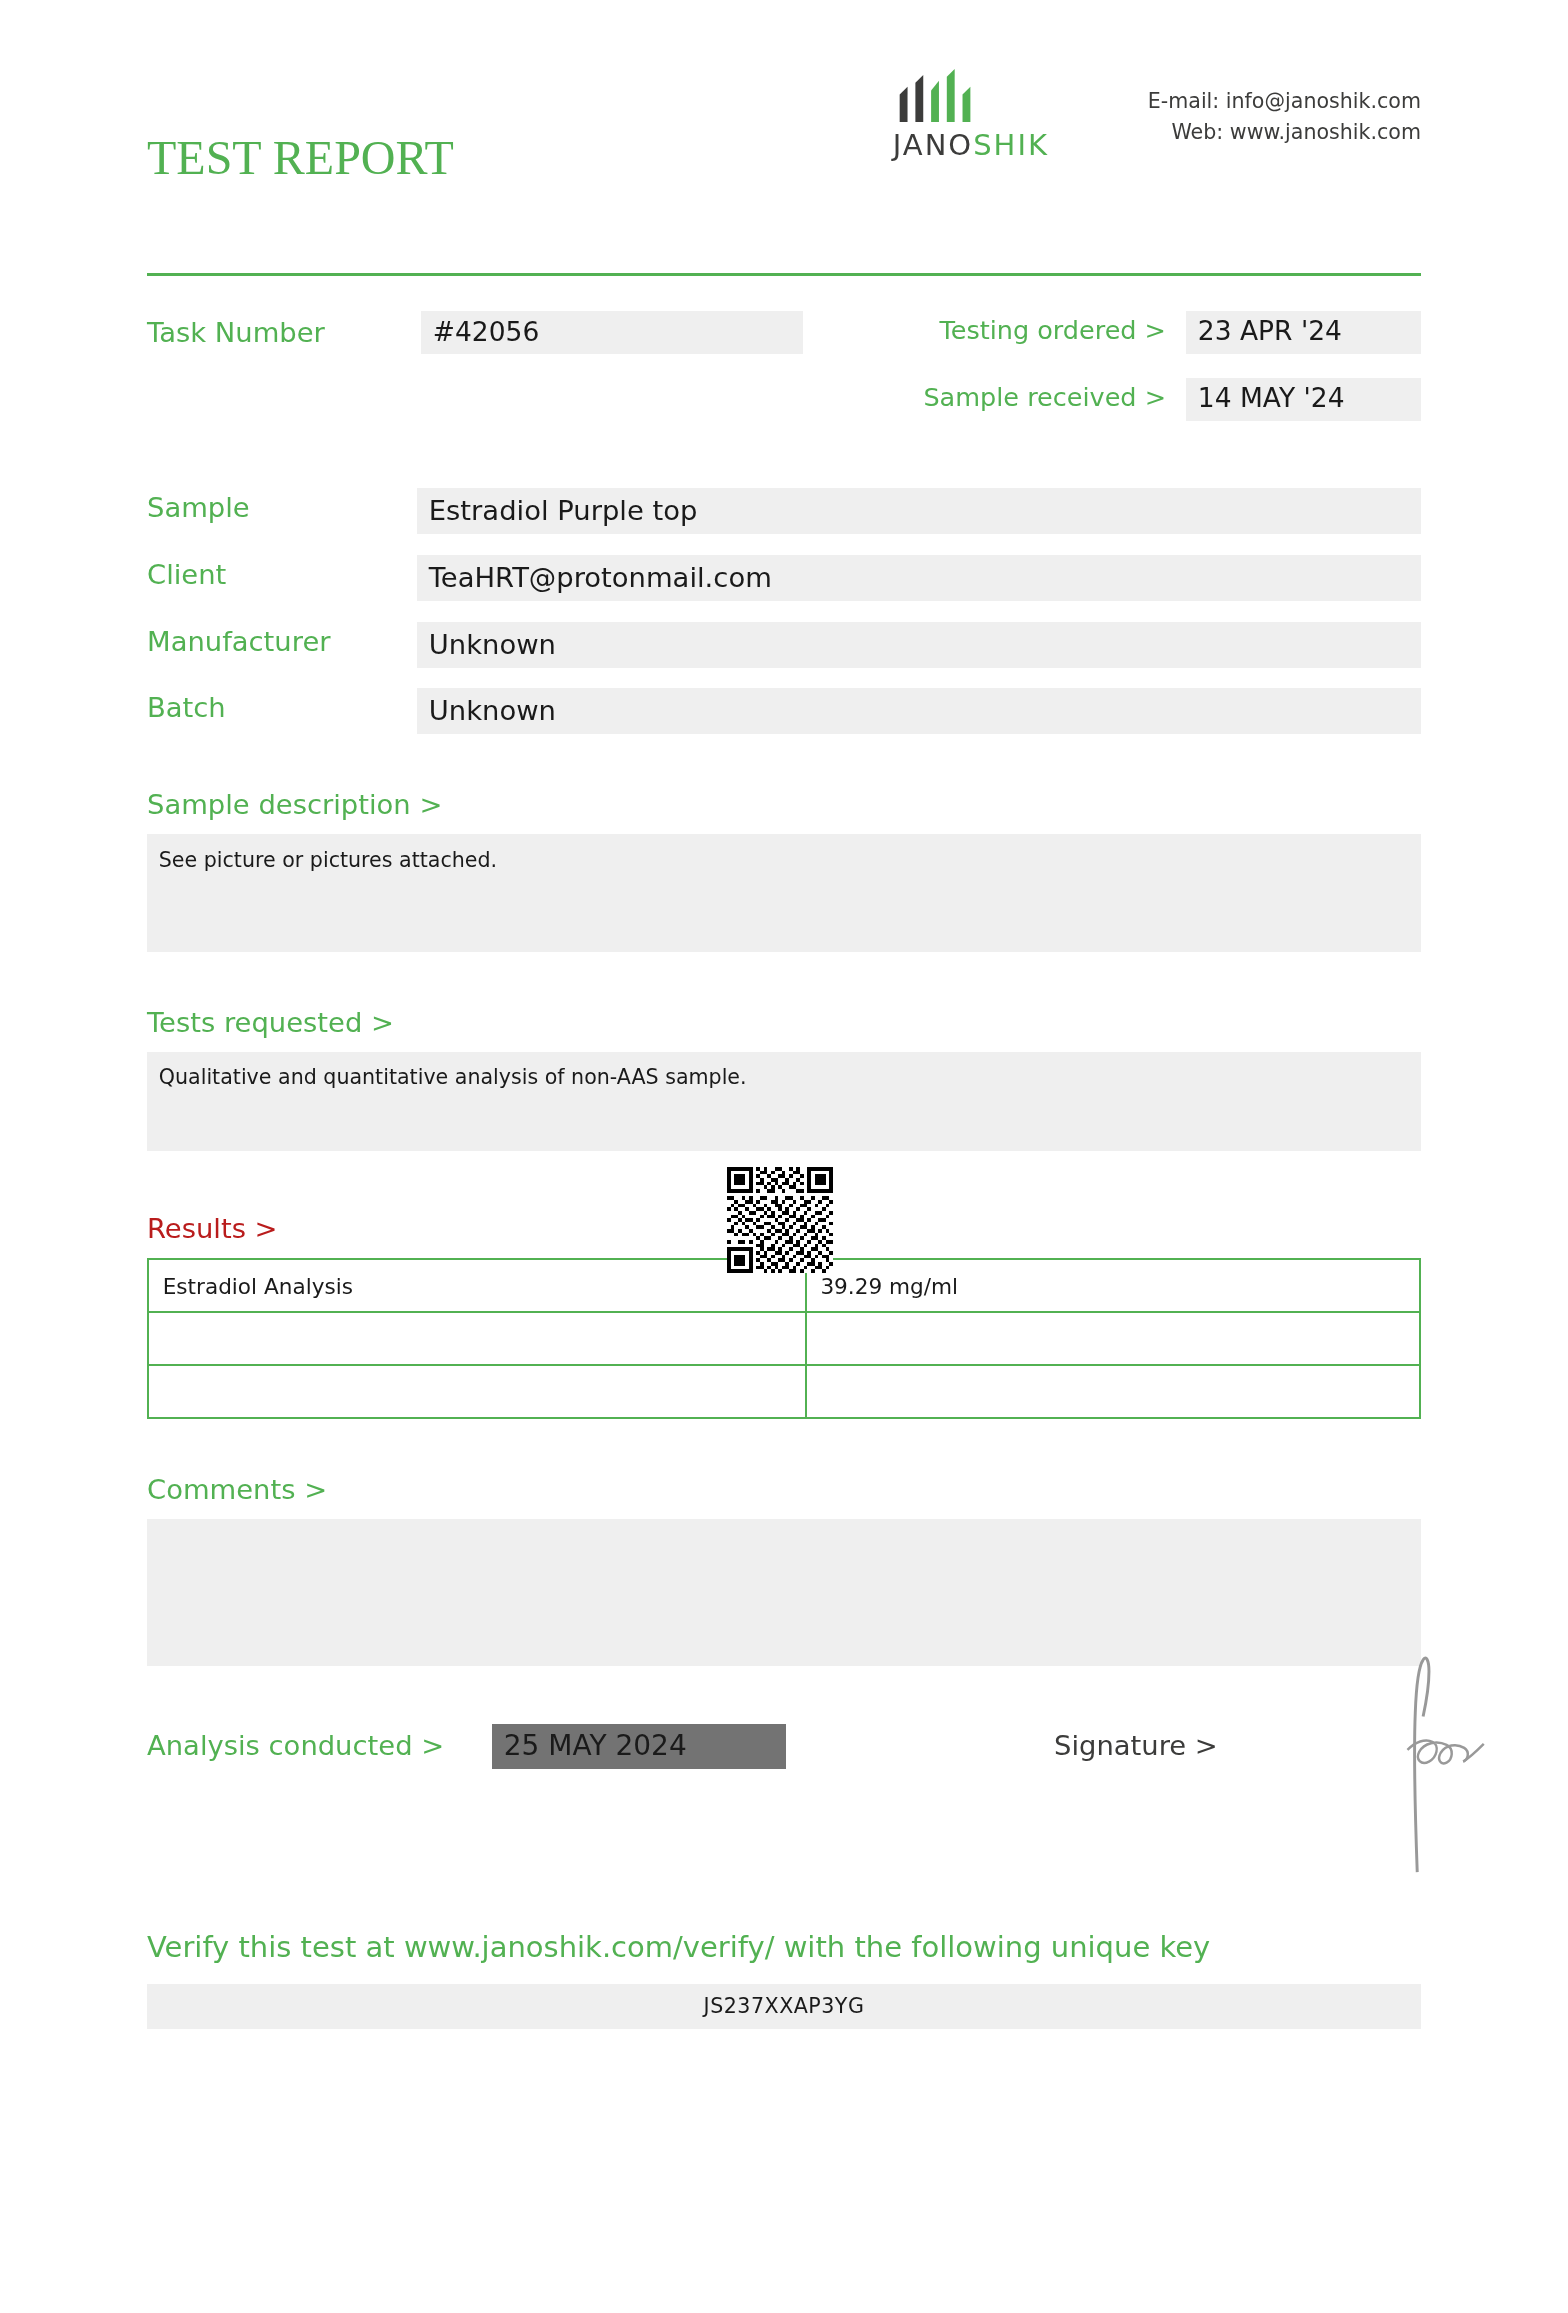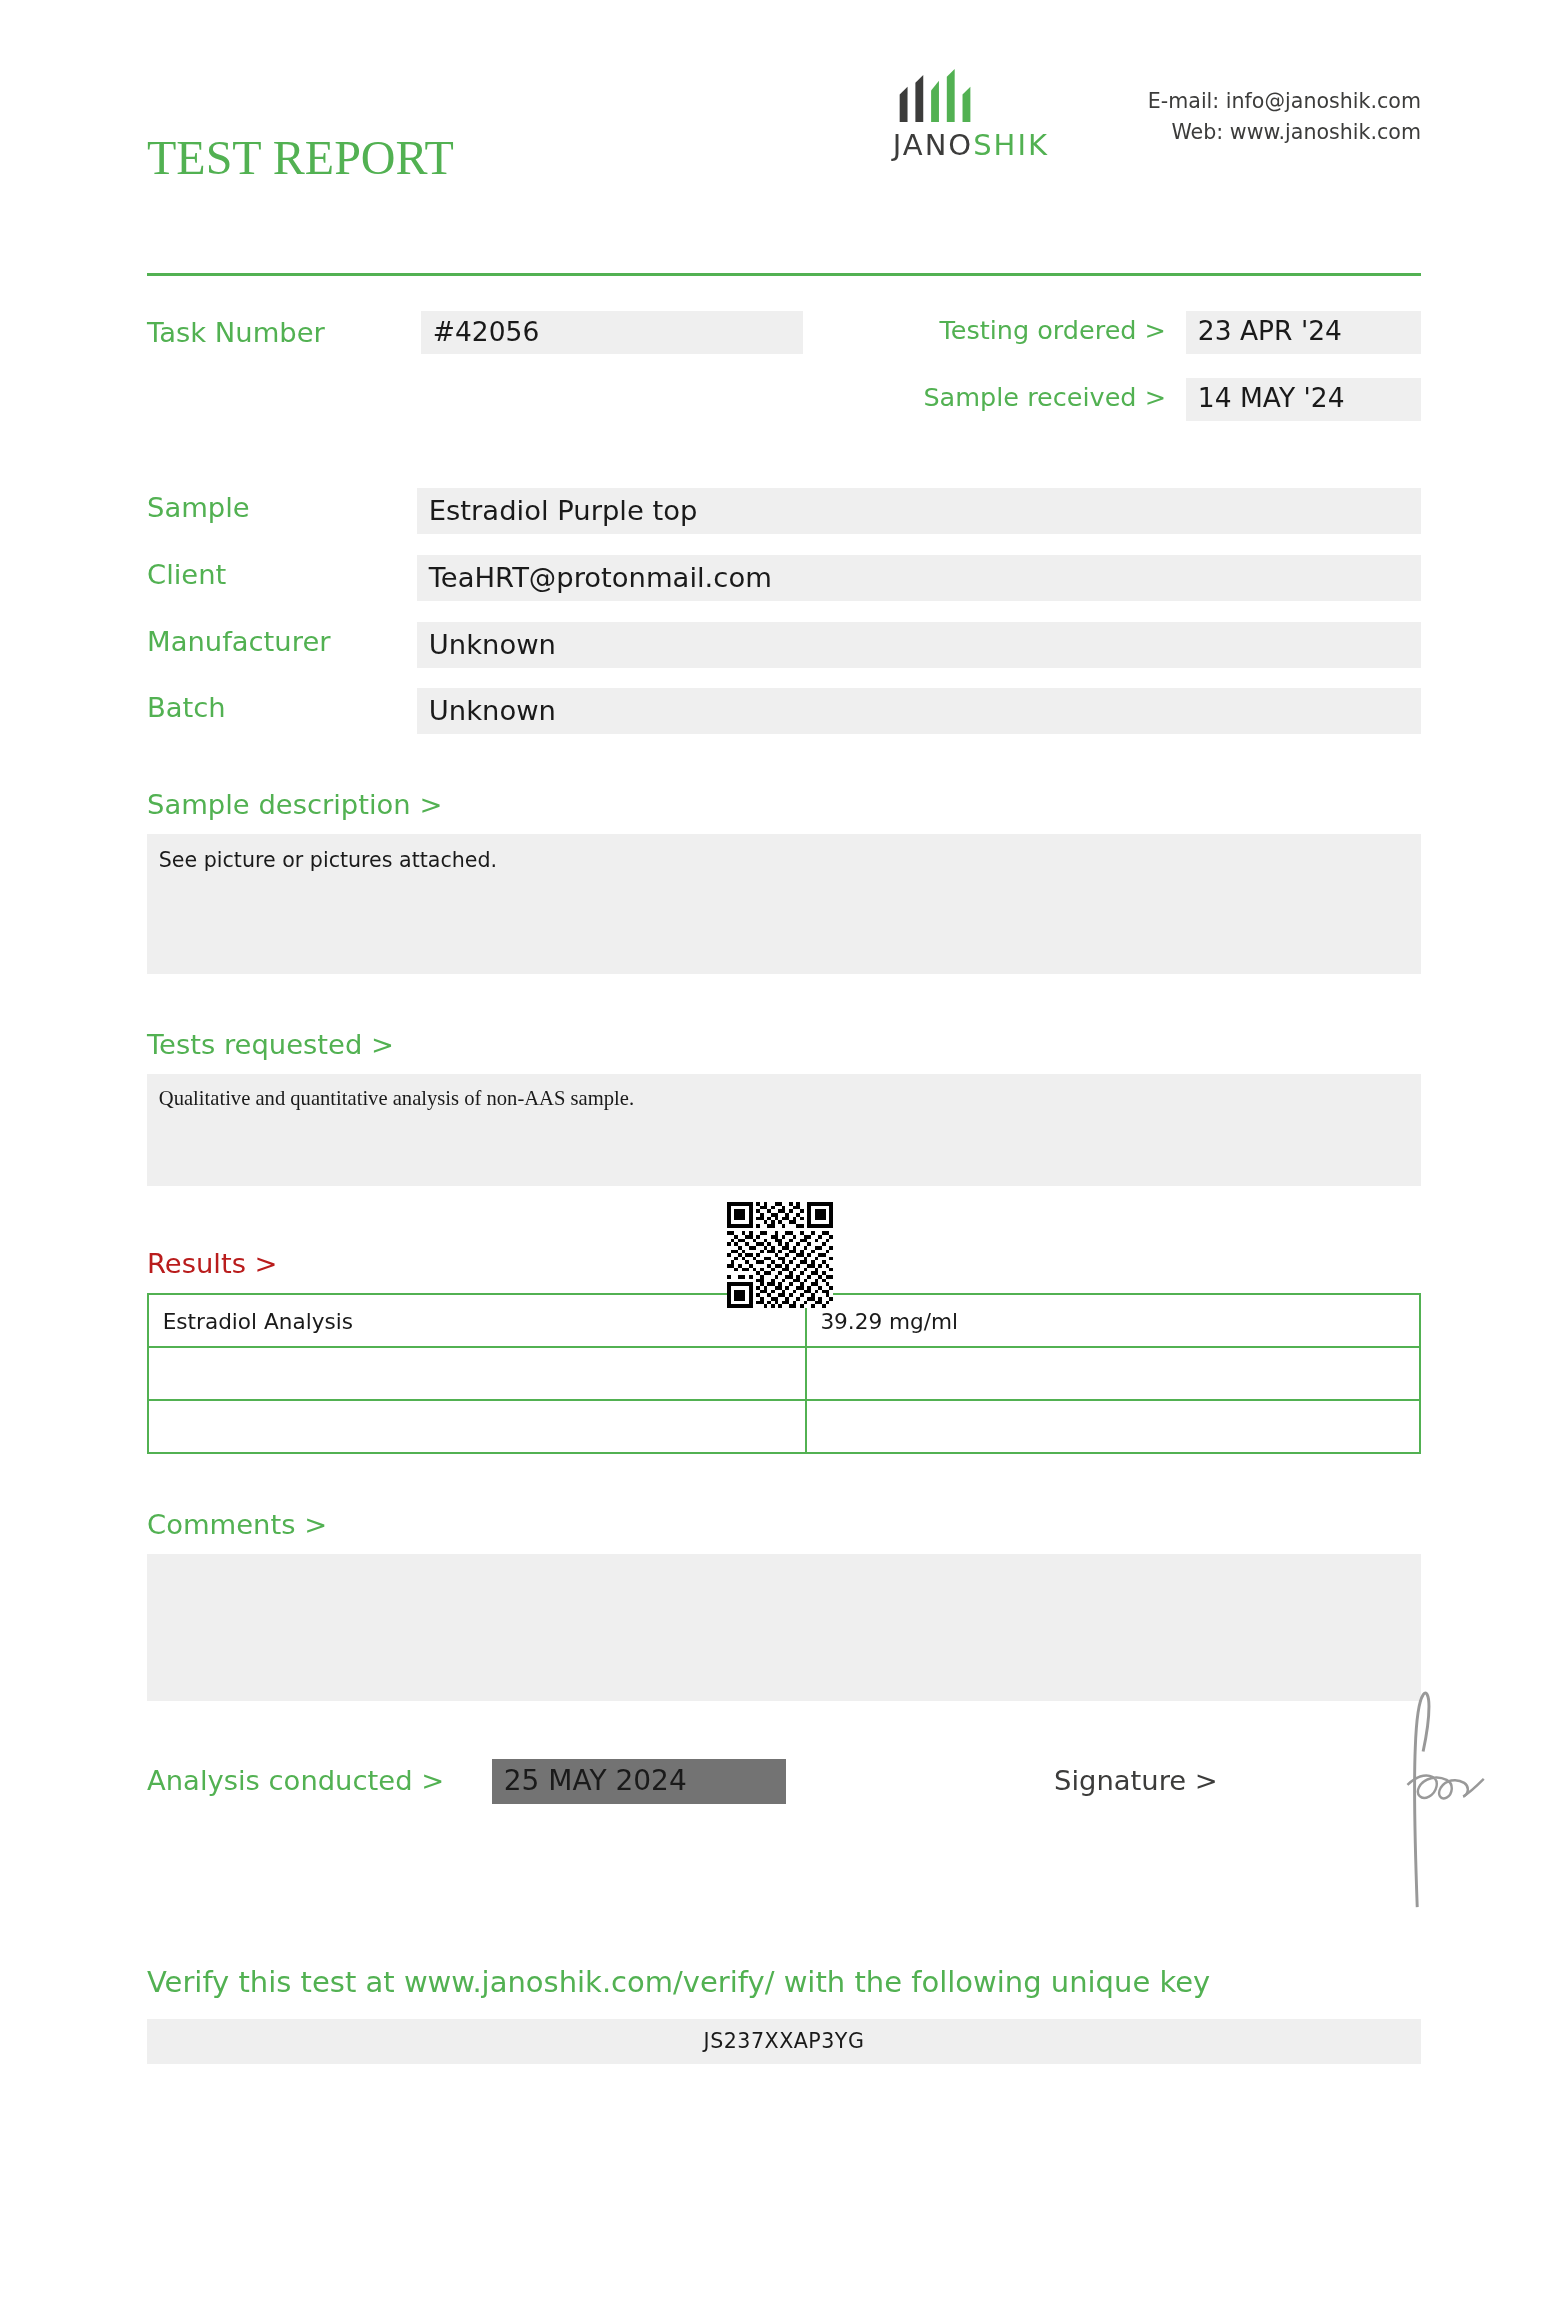--- a/index.html
+++ b/index.html
@@ -171,29 +171,28 @@
 
   
   .section-head {
     font-size: 27.4px;
     color: #52b152;
     margin-top: 55px;
     margin-bottom: 13.7px;
   }
   .section-box {
     background: #efefef;
-    height: 140px;
+    height: 118px;
     font-size: 20.6px;
     color: #1a1a1a;
     padding: 13.7px 0 0 11.8px;
     box-sizing: border-box;
   }
   .section-box.tall {
-    height: 112px;
-    font-family: Liberation Serif, serif;
+    height: 99px;
   }
 
   
   .results-head-wrap {
     position: relative;
     margin-top: 45px;
   }
   .results-head {
     font-size: 27.4px;
     color: #b91c1c;

